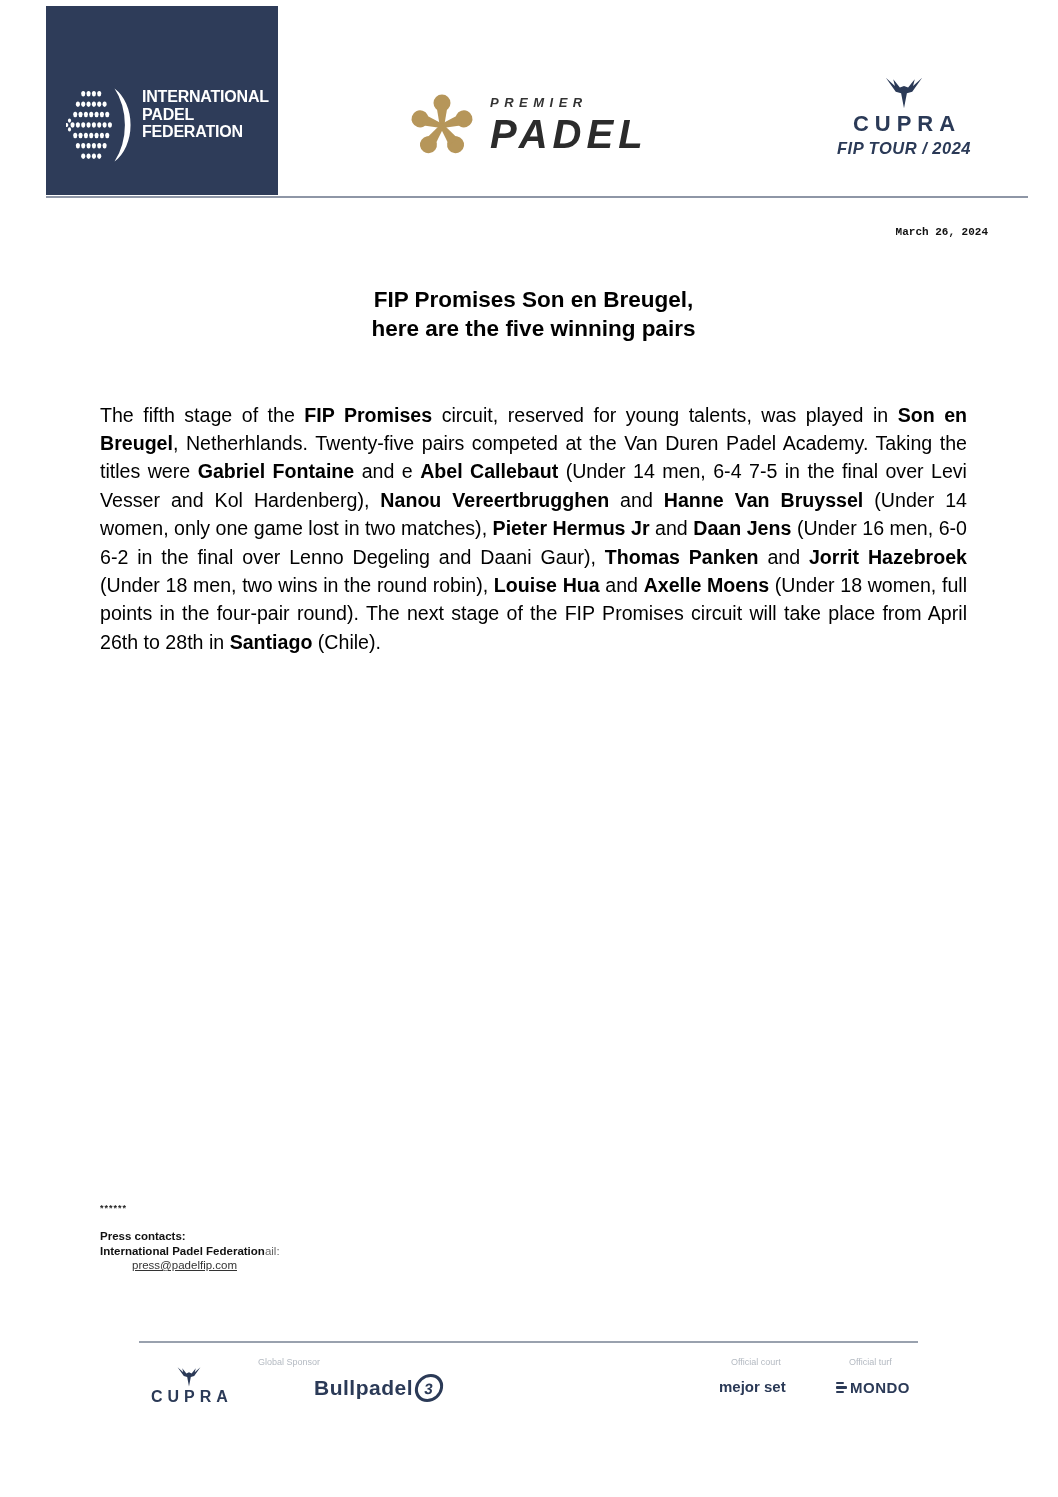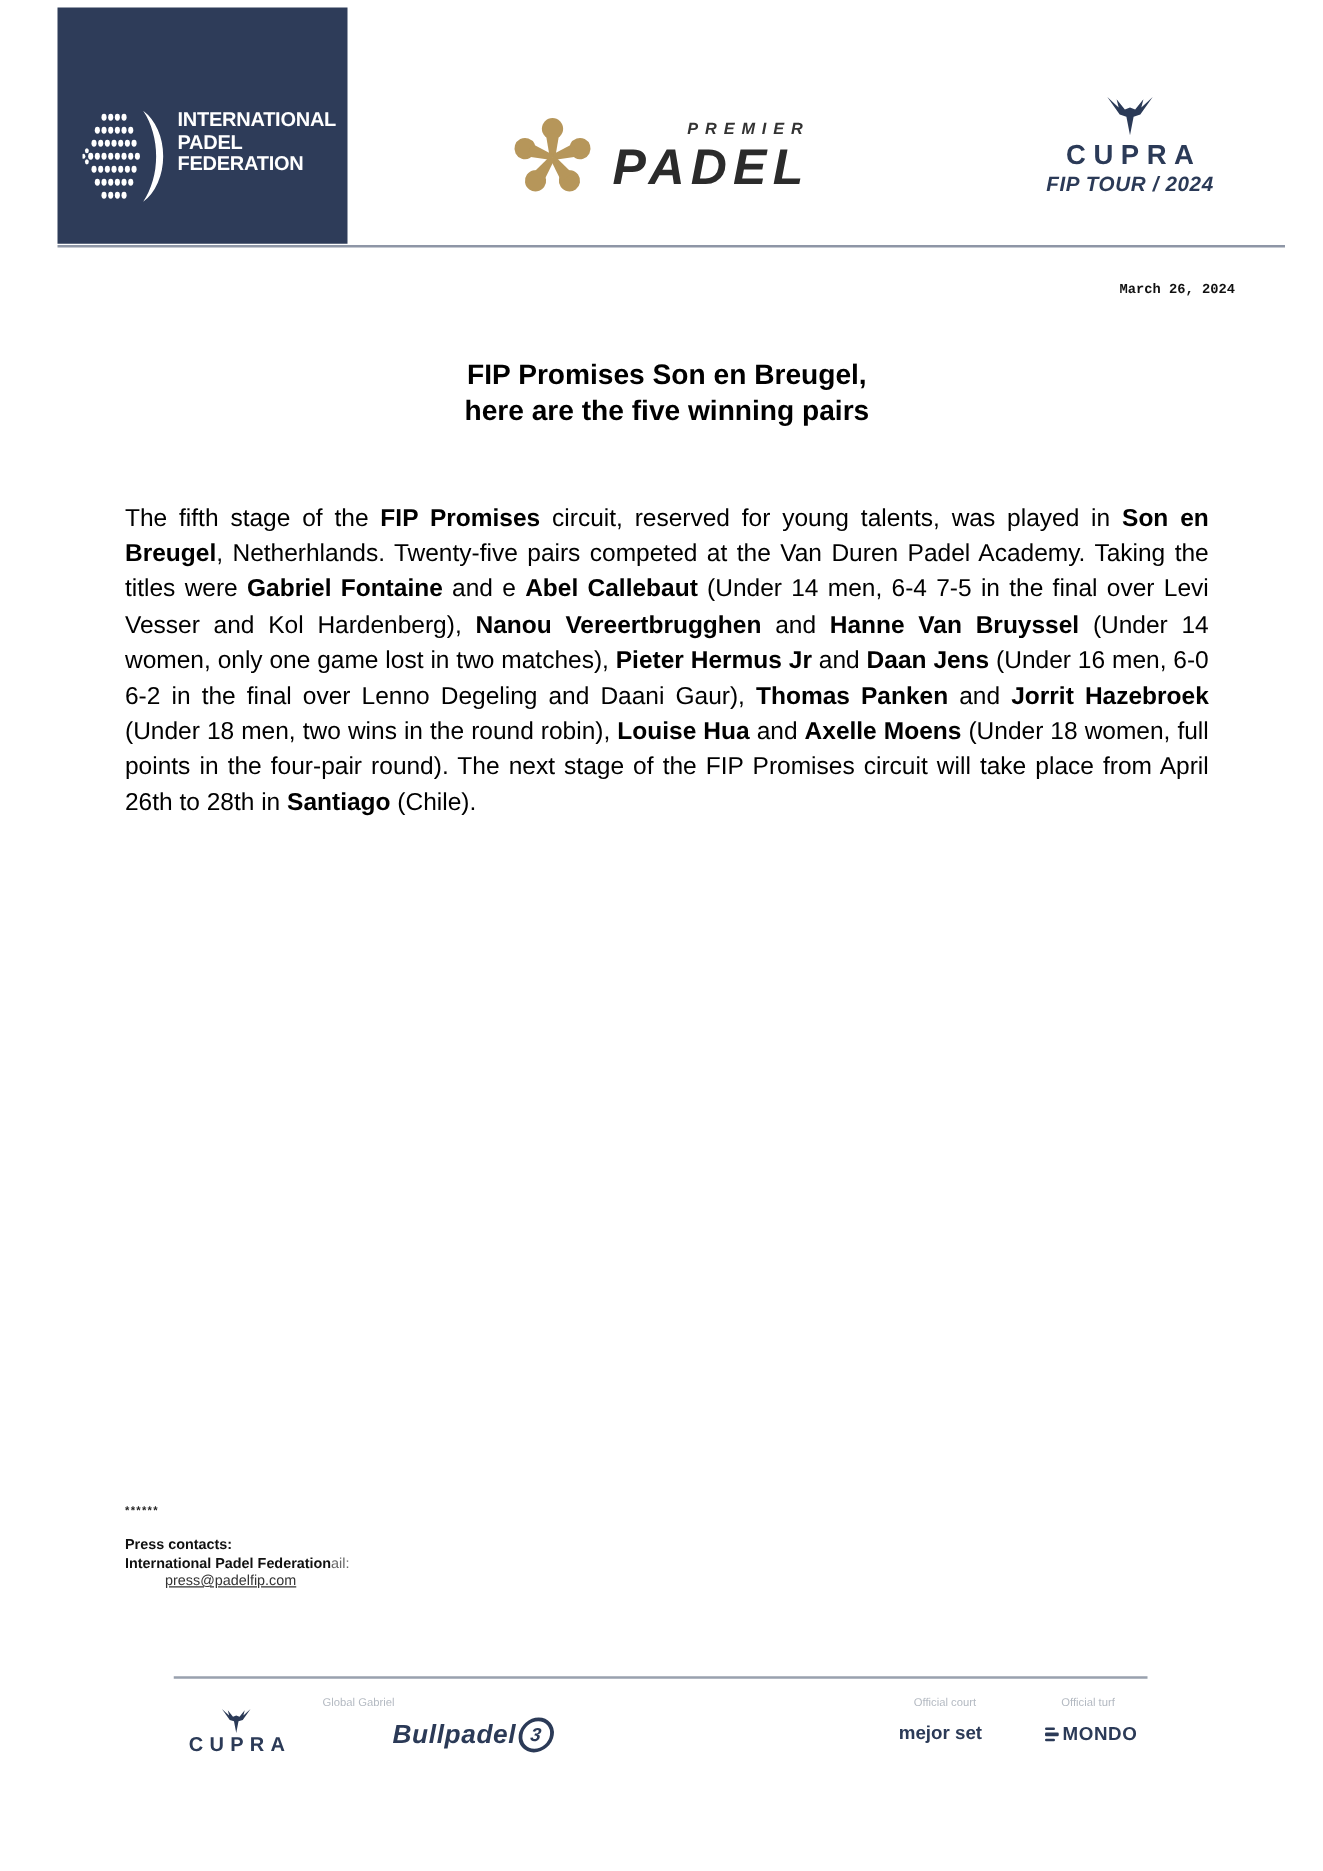--- a/index.html
+++ b/index.html
@@ -13,21 +13,21 @@
     position:absolute; left:46px; top:6px; width:232px; height:189px;
     background:#2e3c59; display:flex; align-items:flex-start; padding:80px 0 0 20px;
     box-sizing:border-box;
   }
   .ipf-icon { flex:0 0 auto; }
   .ipf-text {
     margin-left:10px; margin-top:2px; color:#fff; font-weight:bold;
     font-size:16px; line-height:17.5px; letter-spacing:-0.2px;
   }
   .premier {
-    position:absolute; left:408px; top:92px; display:flex; align-items:flex-start;text-align:right;
+    position:absolute; left:408px; top:92px; display:flex; align-items:flex-start;
   }
   .premier-text { margin-left:14px; }
   .premier-top {
     font-size:13px; font-weight:600; font-style:italic; letter-spacing:5.5px;
     color:#333; margin-top:3px;
   }
   .premier-bottom {
     font-size:40px; font-weight:800; font-style:italic; letter-spacing:5px;
     color:#2b2b2b; margin-top:2px;
   }
@@ -77,21 +77,21 @@
   .sp-label { position:absolute; font-size:9px; color:#b4bac2; white-space:nowrap; }
   .lbl-global { left:258px; top:1357px; }
   .lbl-court  { left:731px; top:1357px; }
   .lbl-turf   { left:849px; top:1357px; }
 
   .sp-cupra { position:absolute; left:146px; top:1366px; width:86px; text-align:center; color:#2b3a57; }
   .sp-cupra-word { font-size:16px; font-weight:600; letter-spacing:5px; padding-left:5px; margin-top:1px; }
 
   .sp-bullpadel {
     position:absolute; left:314px; top:1374px; display:flex; align-items:center;
-    color:#2b3a57; font-style:italic; font-weight:800; font-size:21px; letter-spacing:0.5px;
+    color:#2b3a57; font-weight:800; font-size:21px; letter-spacing:0.5px;
   }
   .bp-circle {
     width:22px; height:22px; border:3px solid #2b3a57; border-radius:50%;
     display:inline-flex; align-items:center; justify-content:center;
     font-size:15px; font-weight:800; margin-left:2px; transform:skewX(-8deg);
   }
 
   .sp-mejorset {
     position:absolute; left:719px; top:1378px; color:#2b3a57;
     font-size:15px; font-weight:800; letter-spacing:0px;
@@ -217,21 +217,21 @@
 
   <p class="body-par"><span>The fifth stage of the </span><strong>FIP Promises</strong><span> circuit, reserved for young talents, was played in </span><strong>Son en Breugel</strong><span>, Netherhlands. Twenty-five pairs competed at the Van Duren Padel Academy. Taking the titles were </span><strong>Gabriel Fontaine</strong><span> and e </span><strong>Abel Callebaut</strong><span> (Under 14 men, 6-4 7-5 in the final over Levi Vesser and Kol Hardenberg), </span><strong>Nanou Vereertbrugghen</strong><span> and </span><strong>Hanne Van Bruyssel</strong><span> (Under 14 women, only one game lost in two matches), </span><strong>Pieter Hermus Jr</strong><span> and </span><strong>Daan Jens</strong><span> (Under 16 men, 6-0 6-2 in the final over Lenno Degeling and Daani Gaur), </span><strong>Thomas Panken</strong><span> and </span><strong>Jorrit Hazebroek</strong><span> (Under 18 men, two wins in the round robin), </span><strong>Louise Hua</strong><span> and </span><strong>Axelle Moens</strong><span> (Under 18 women, full points in the four-pair round). The next stage of the FIP Promises circuit will take place from April 26th to 28th in </span><strong>Santiago</strong><span> (Chile).</span></p>
 
   <div class="stars">******</div>
   <div class="press-label">Press contacts:</div>
   <div class="org-line"><span class="b">International Padel Federation</span><span class="s">ail:</span></div>
   <a class="email-link" href="#">press@padelfip.com</a>
 
   <div class="sponsor-rule"></div>
 
-  <div class="sp-label lbl-global">Global Gabriel</div>
+  <div class="sp-label lbl-global">Global Sponsor</div>
   <div class="sp-label lbl-court">Official court</div>
   <div class="sp-label lbl-turf">Official turf</div>
 
   <div class="sp-cupra">
     <svg class="cupra-emblem" width="26" height="21" viewBox="0 0 100 80" fill="#2b3a57">
       <path d="M50 78 L43 42 L30 38 L6 4 L28 24 L24 8 L40 28 L50 24 L60 28 L76 8 L72 24 L94 4 L70 38 L57 42 Z"></path>
     </svg>
     <div class="sp-cupra-word">CUPRA</div>
   </div>
 

